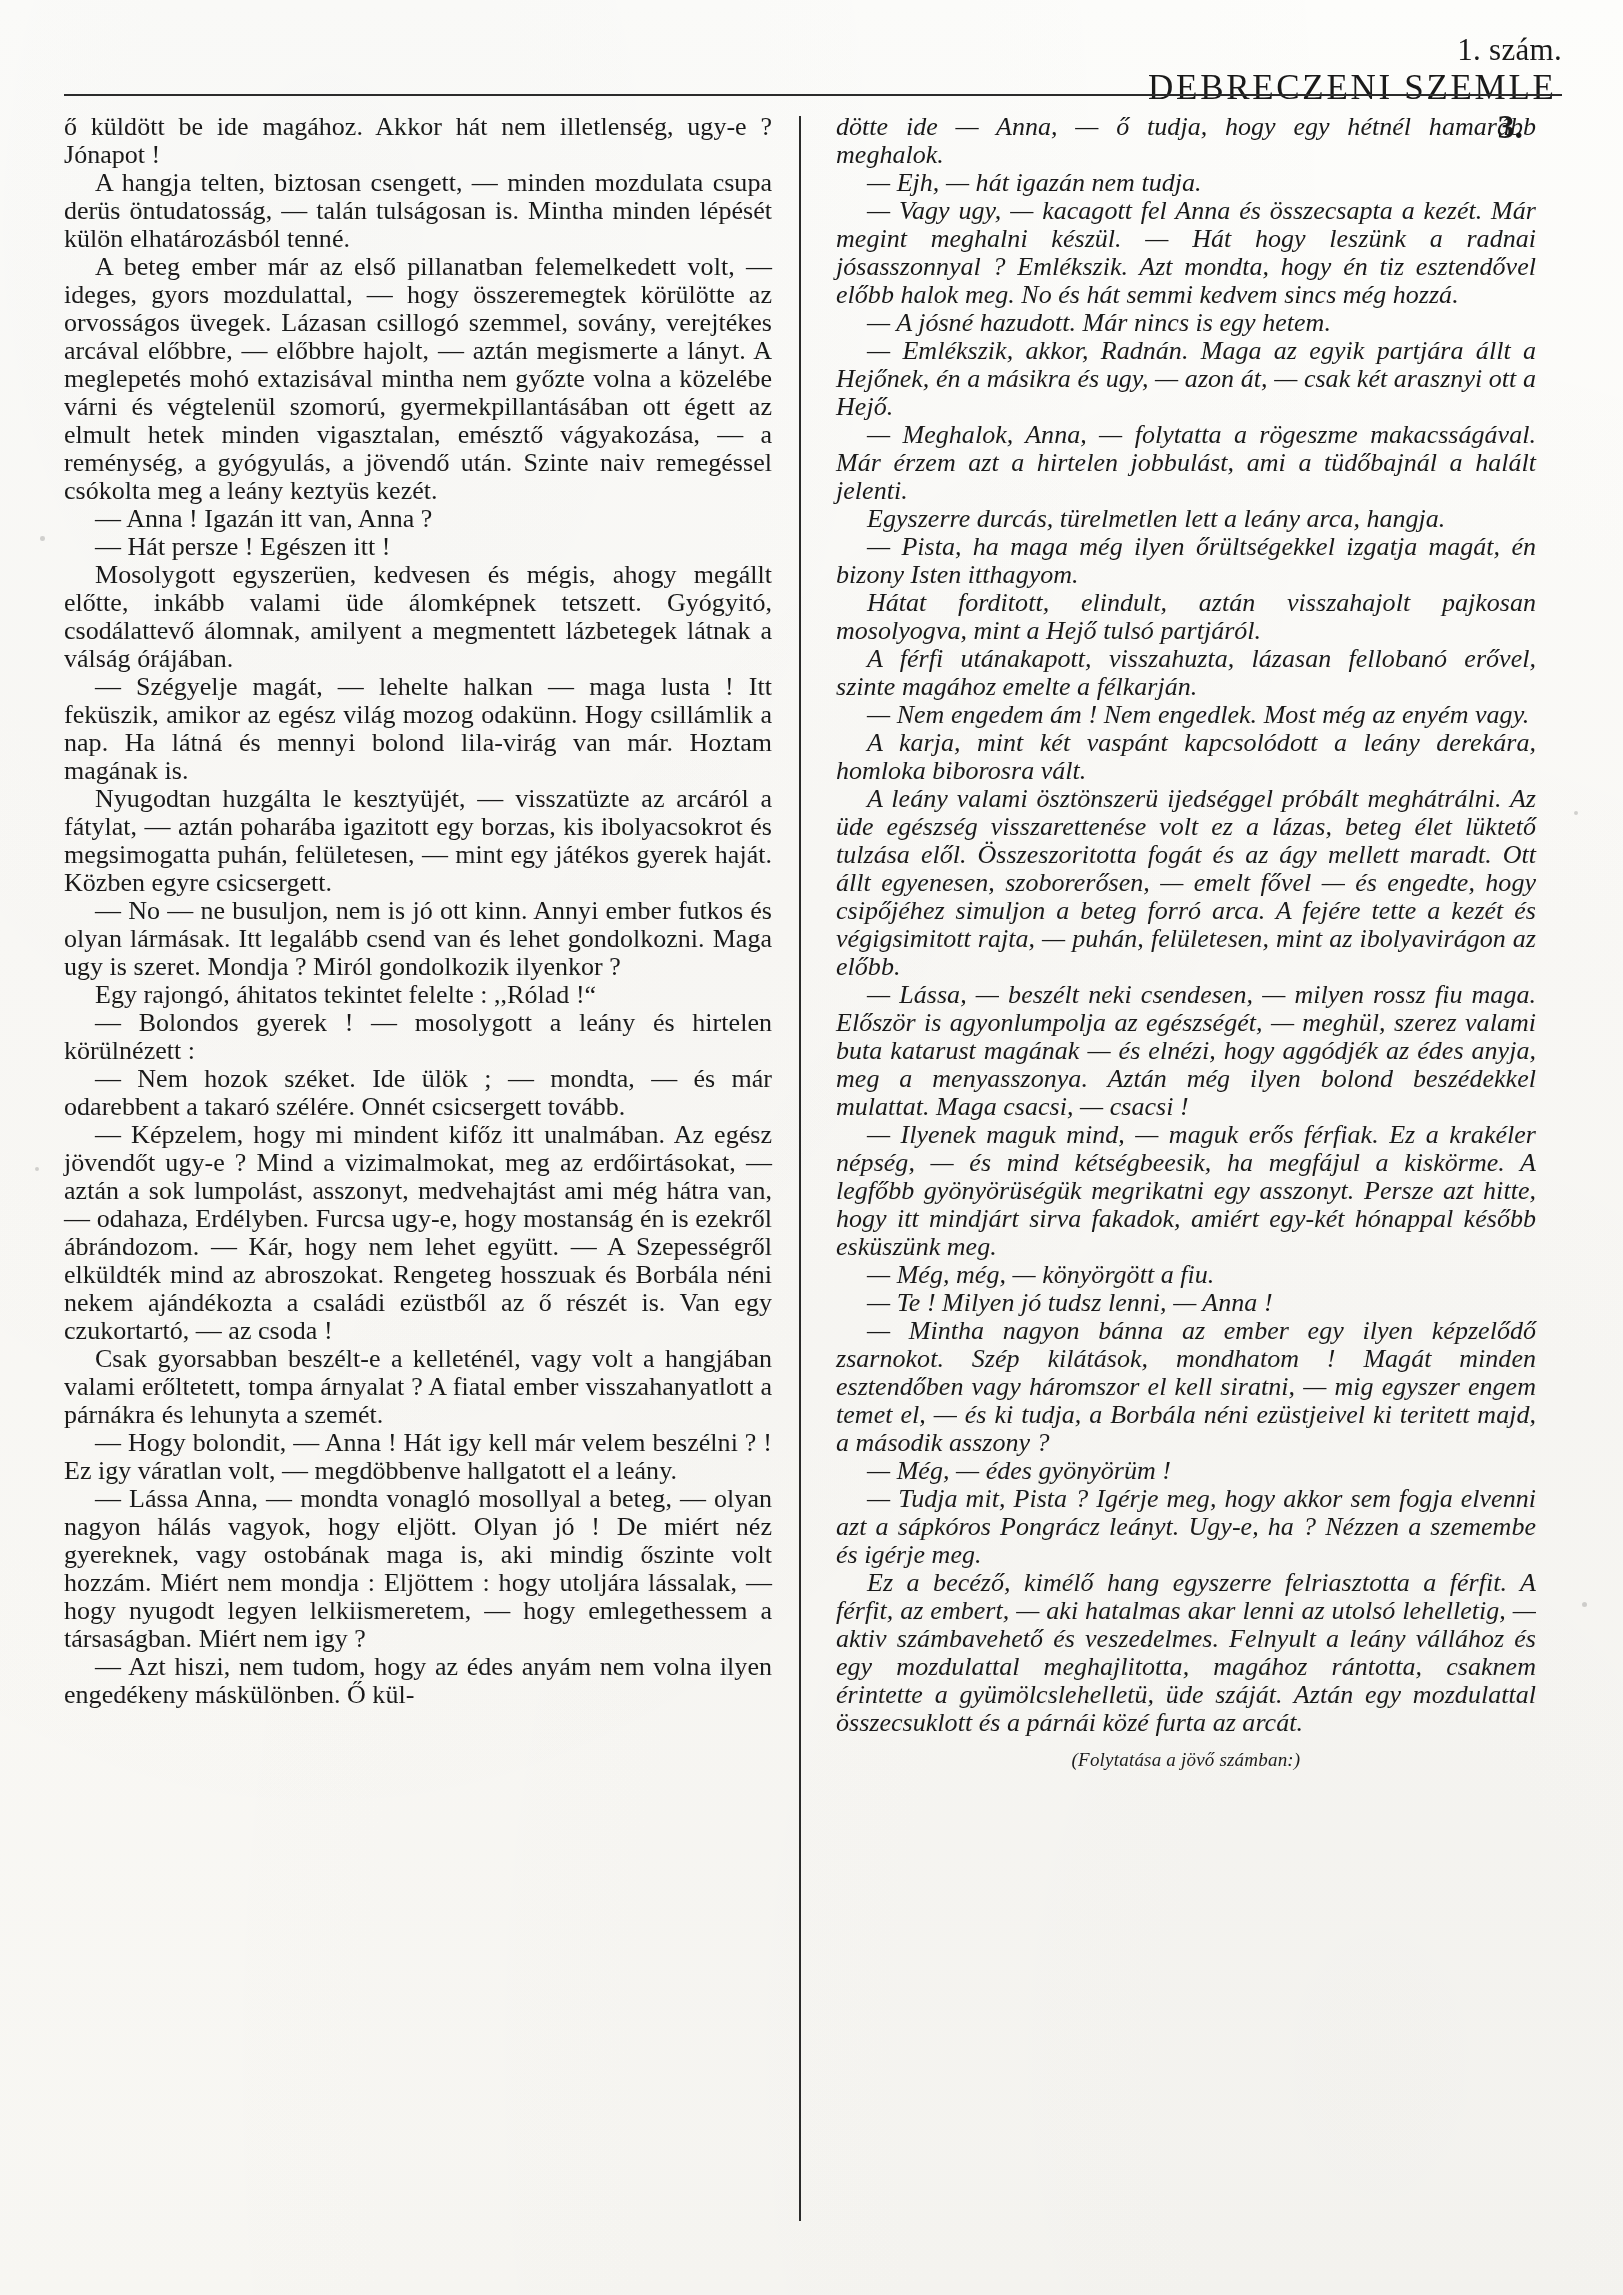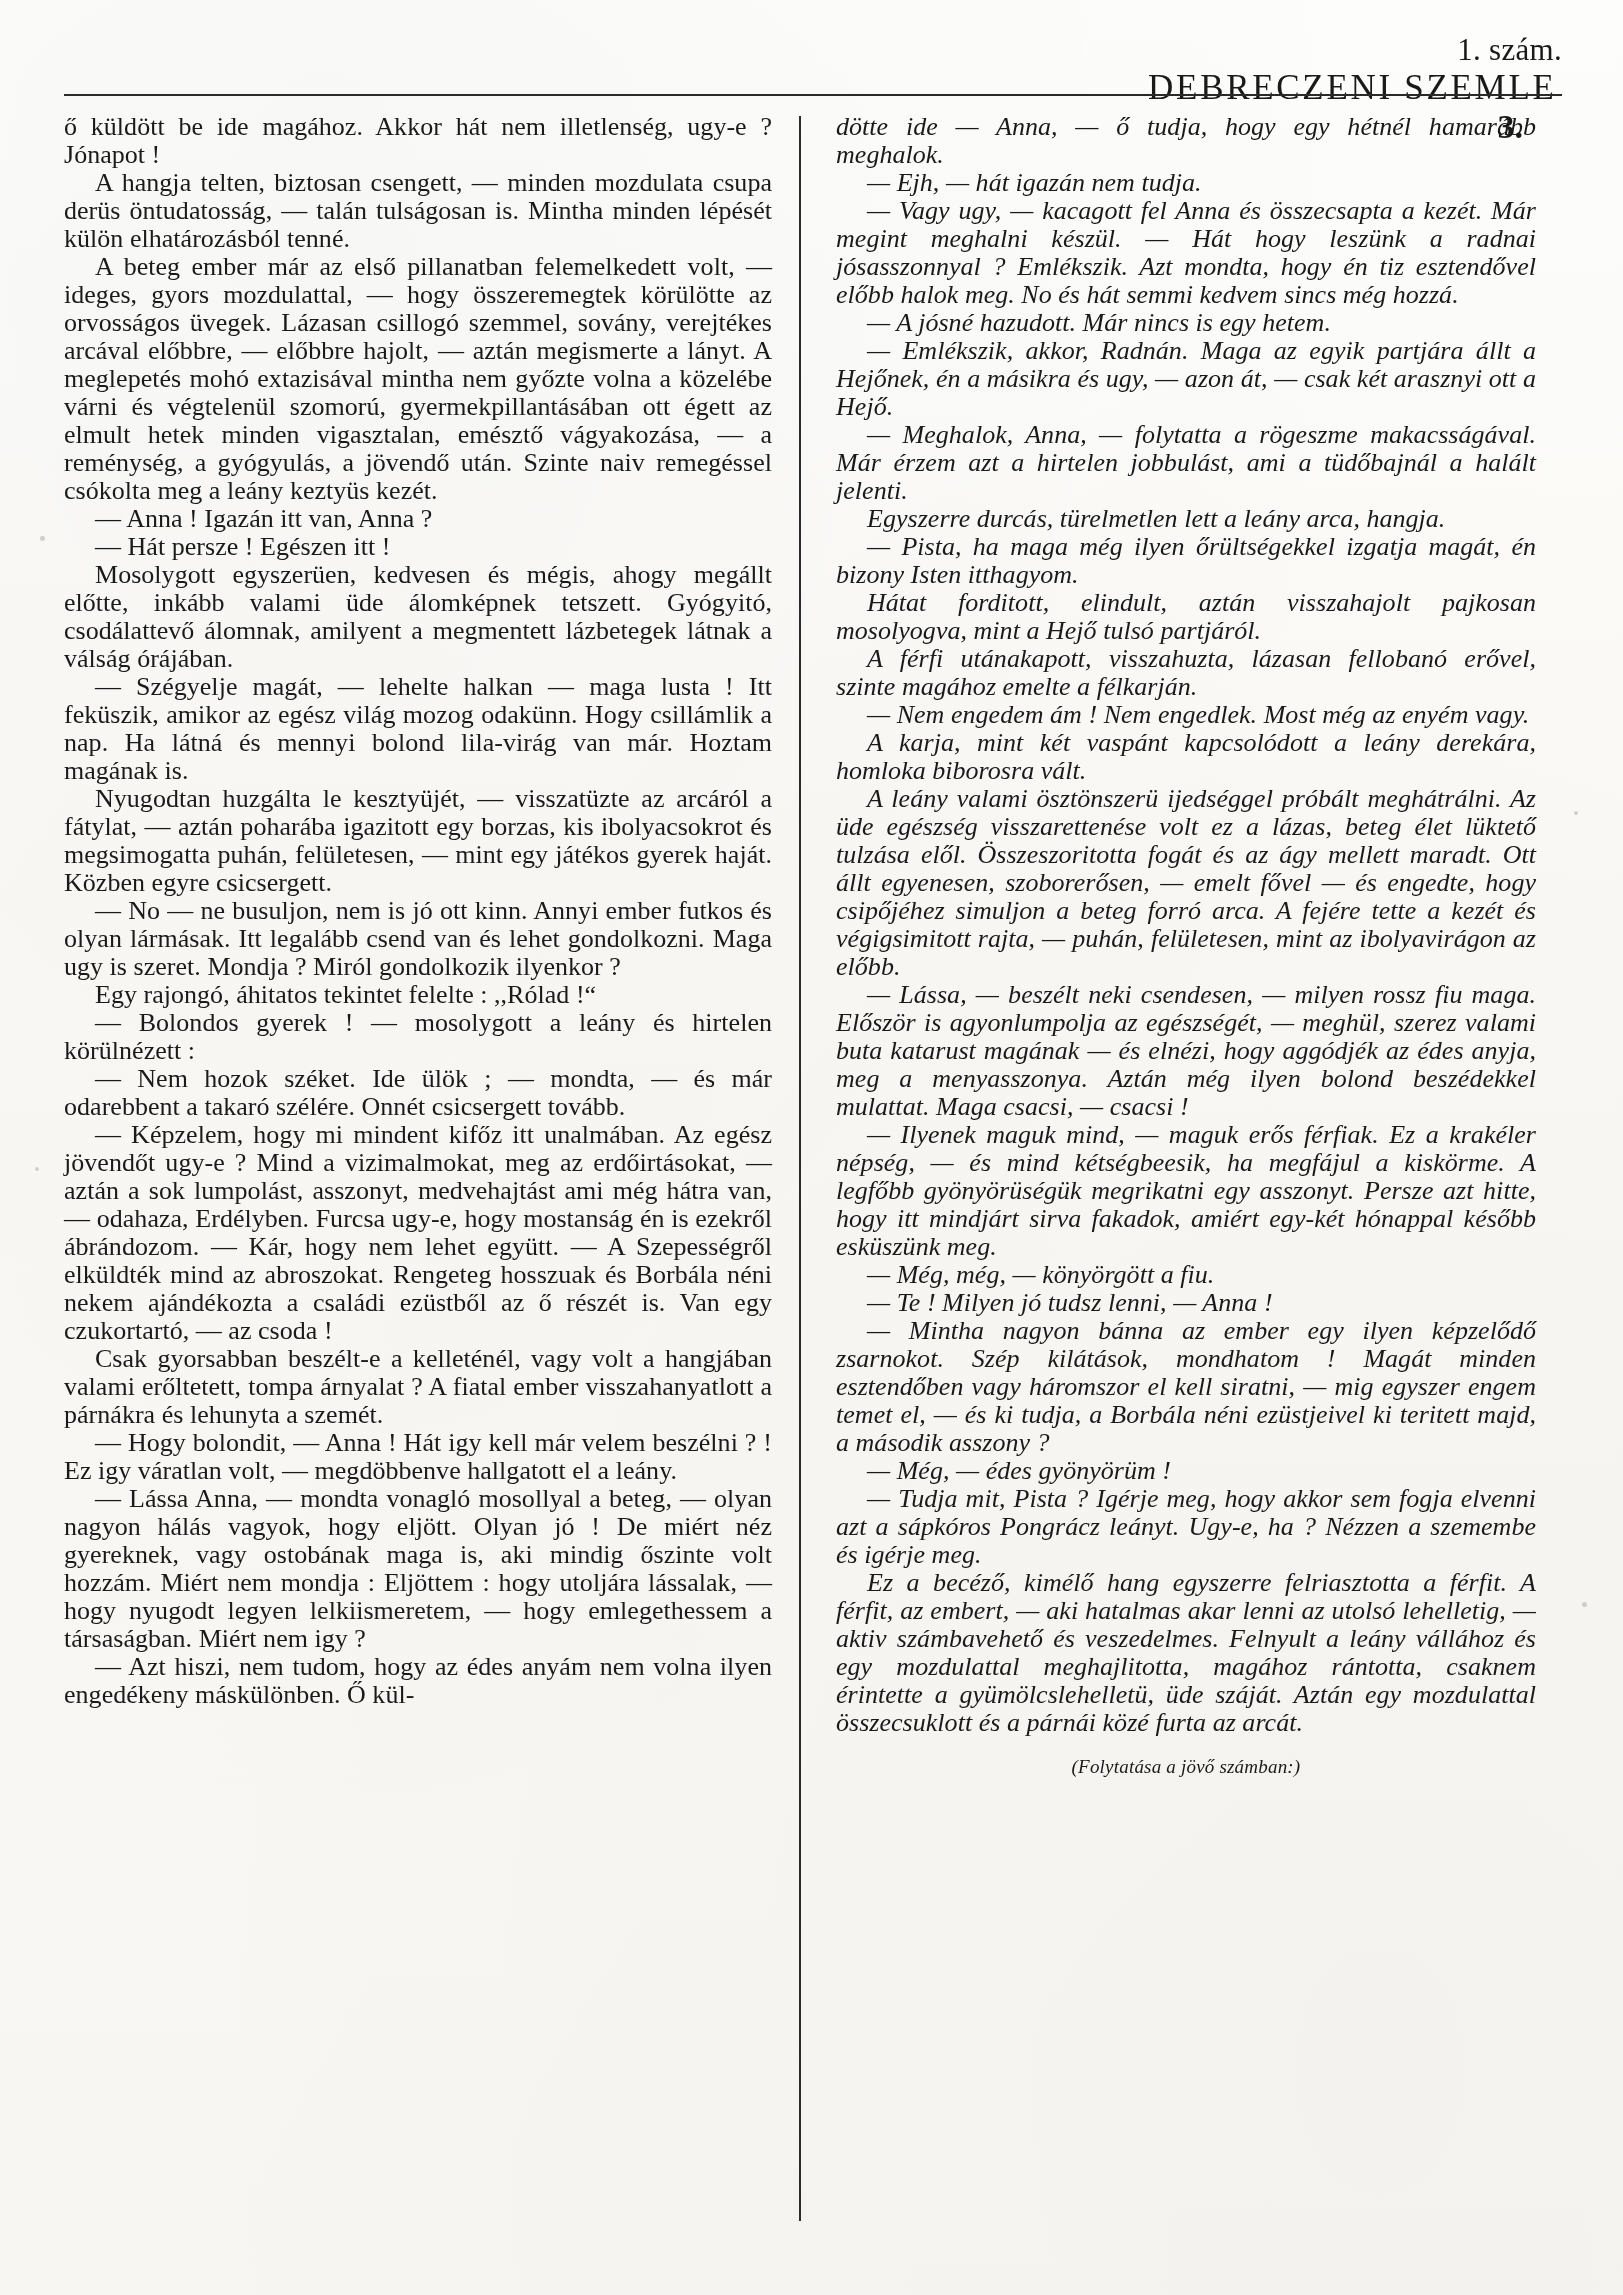--- a/index.html
+++ b/index.html
@@ -96,21 +96,21 @@
     line-height: 28px;
     text-align: justify;
     text-justify: inter-word;
     hyphens: manual;
     letter-spacing: 0.03px;
   }
   p.ind { text-indent: 31px; }
   p.noind { text-indent: 0; }
   p.dash { text-indent: 31px; }
   .end-note {
-    margin-top: 16px;
+    margin-top: 9px;
     text-align: center;
     font-size: 19px;
     letter-spacing: 0.2px;
     text-indent: 0;
   }
   
   .speck {
     position: absolute;
     background: rgba(0,0,0,0.16);
     border-radius: 50%;

